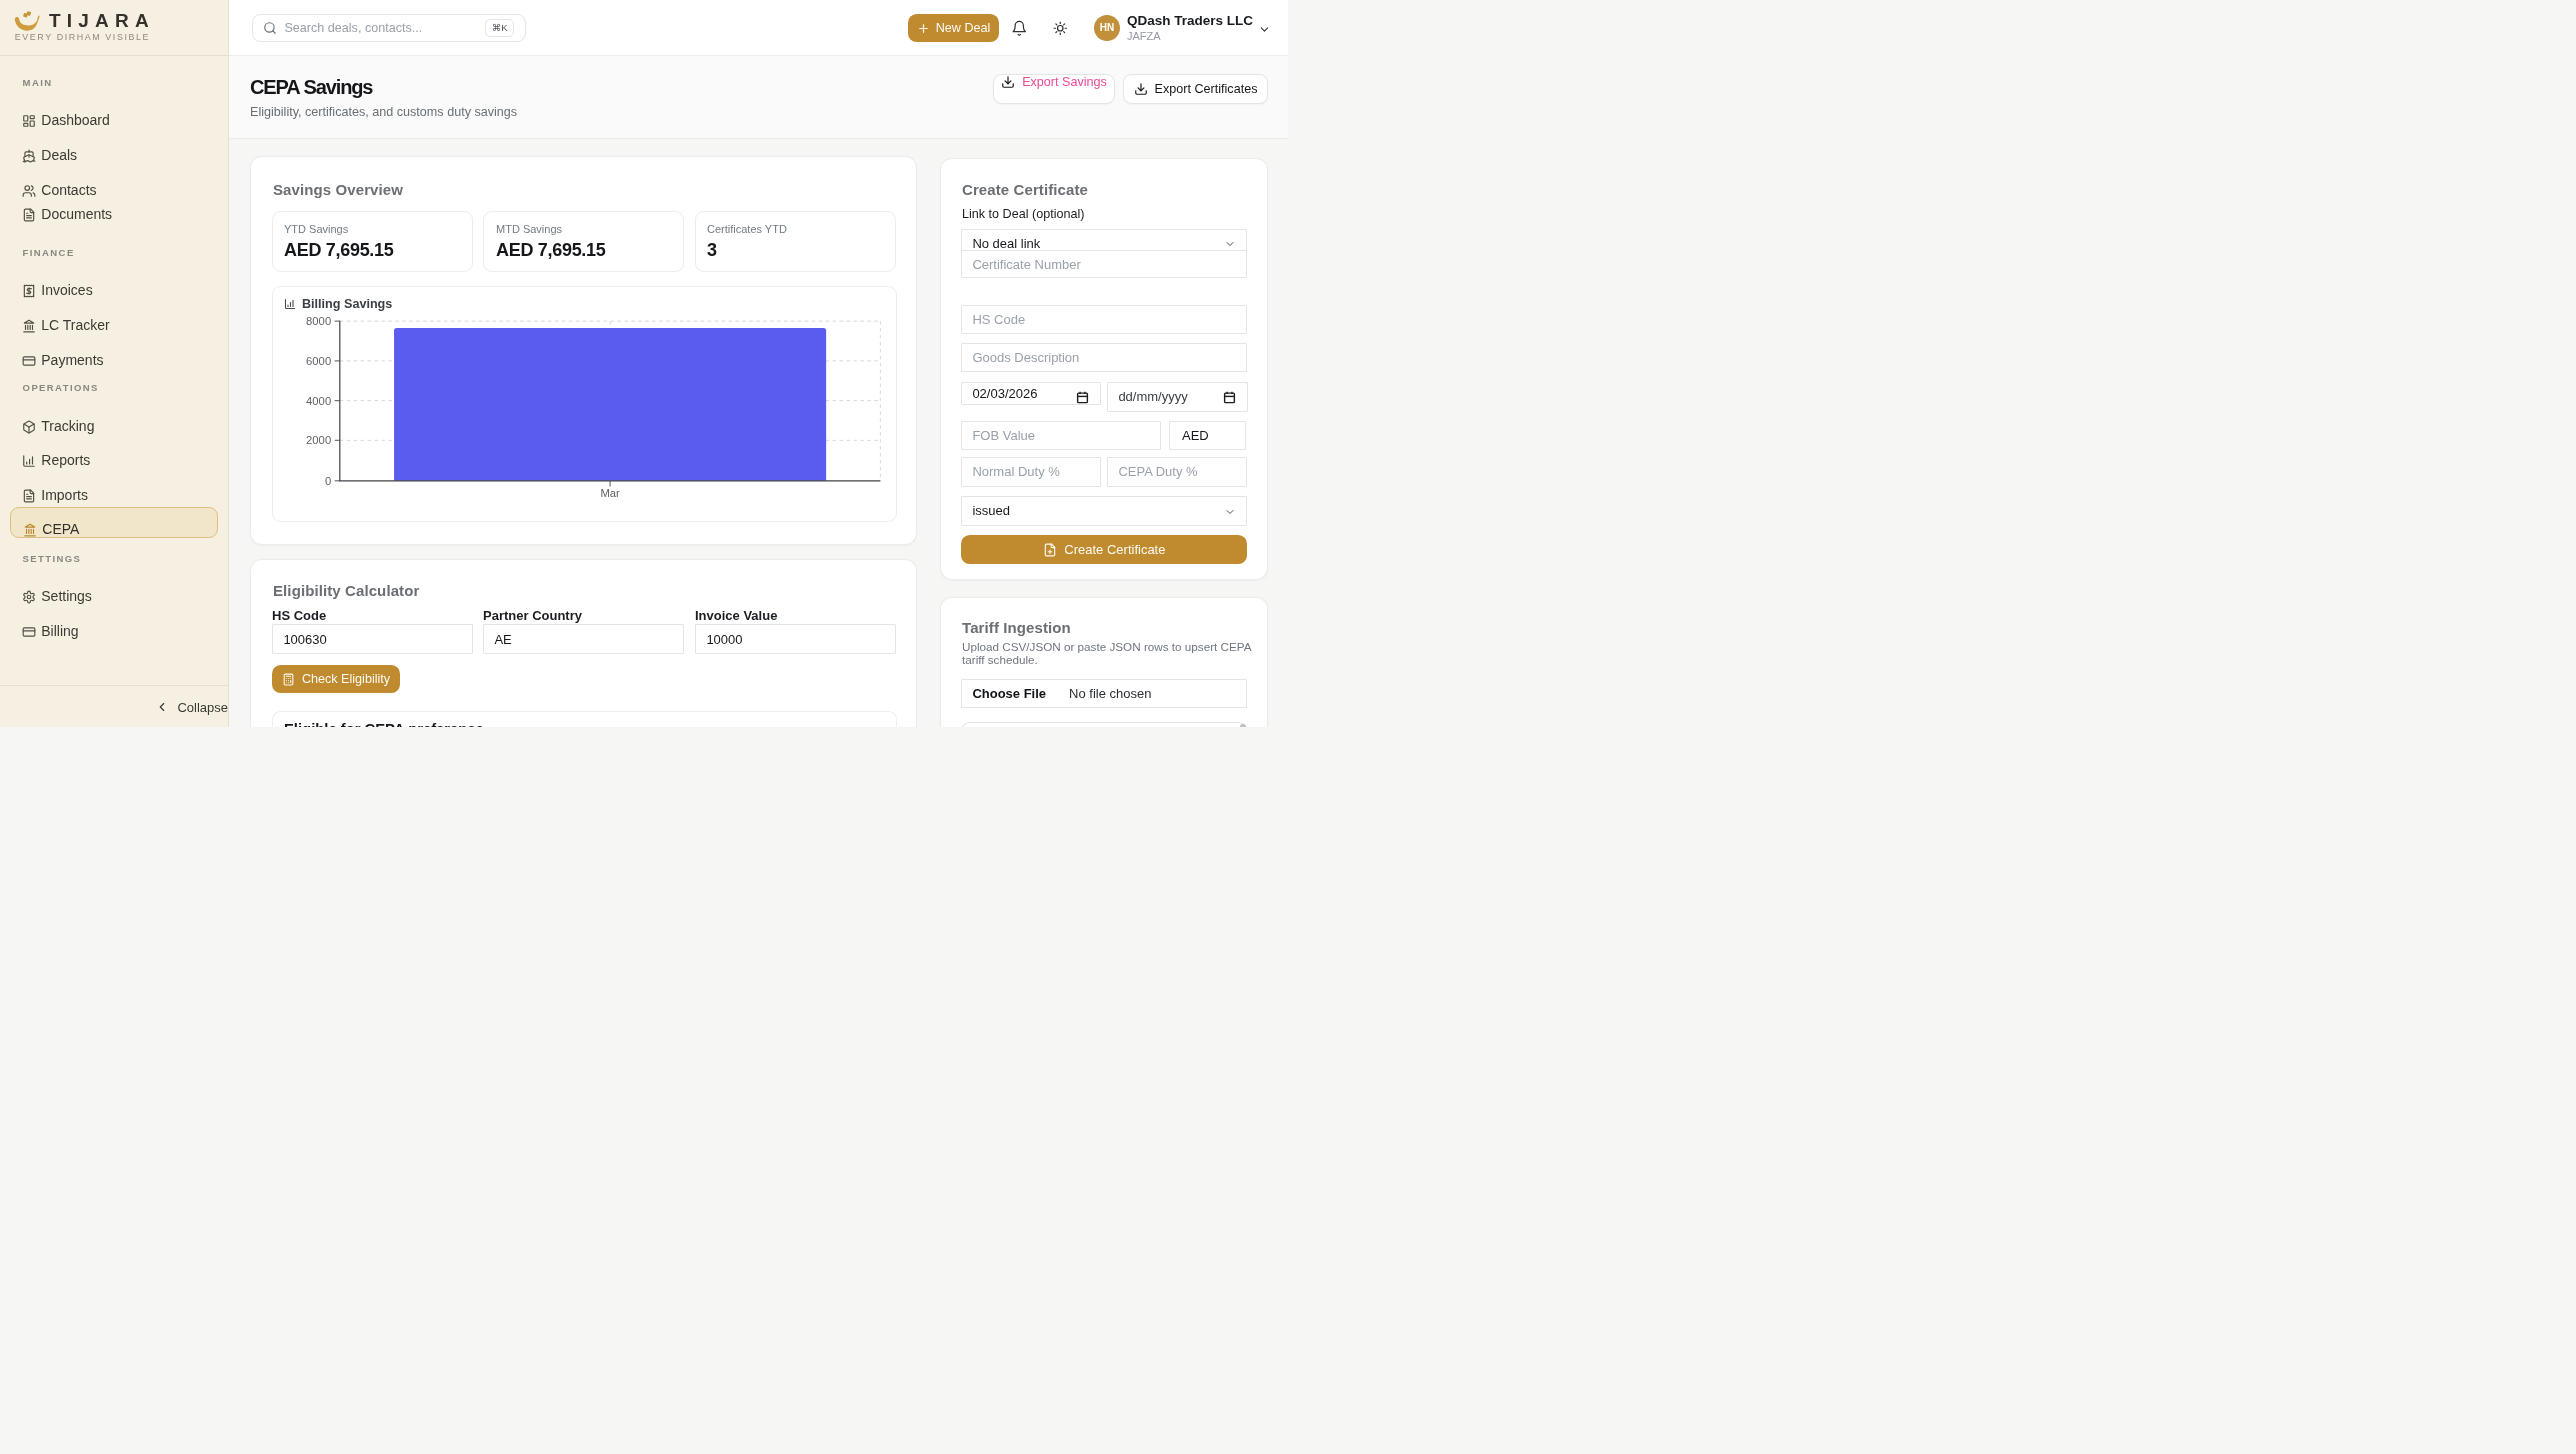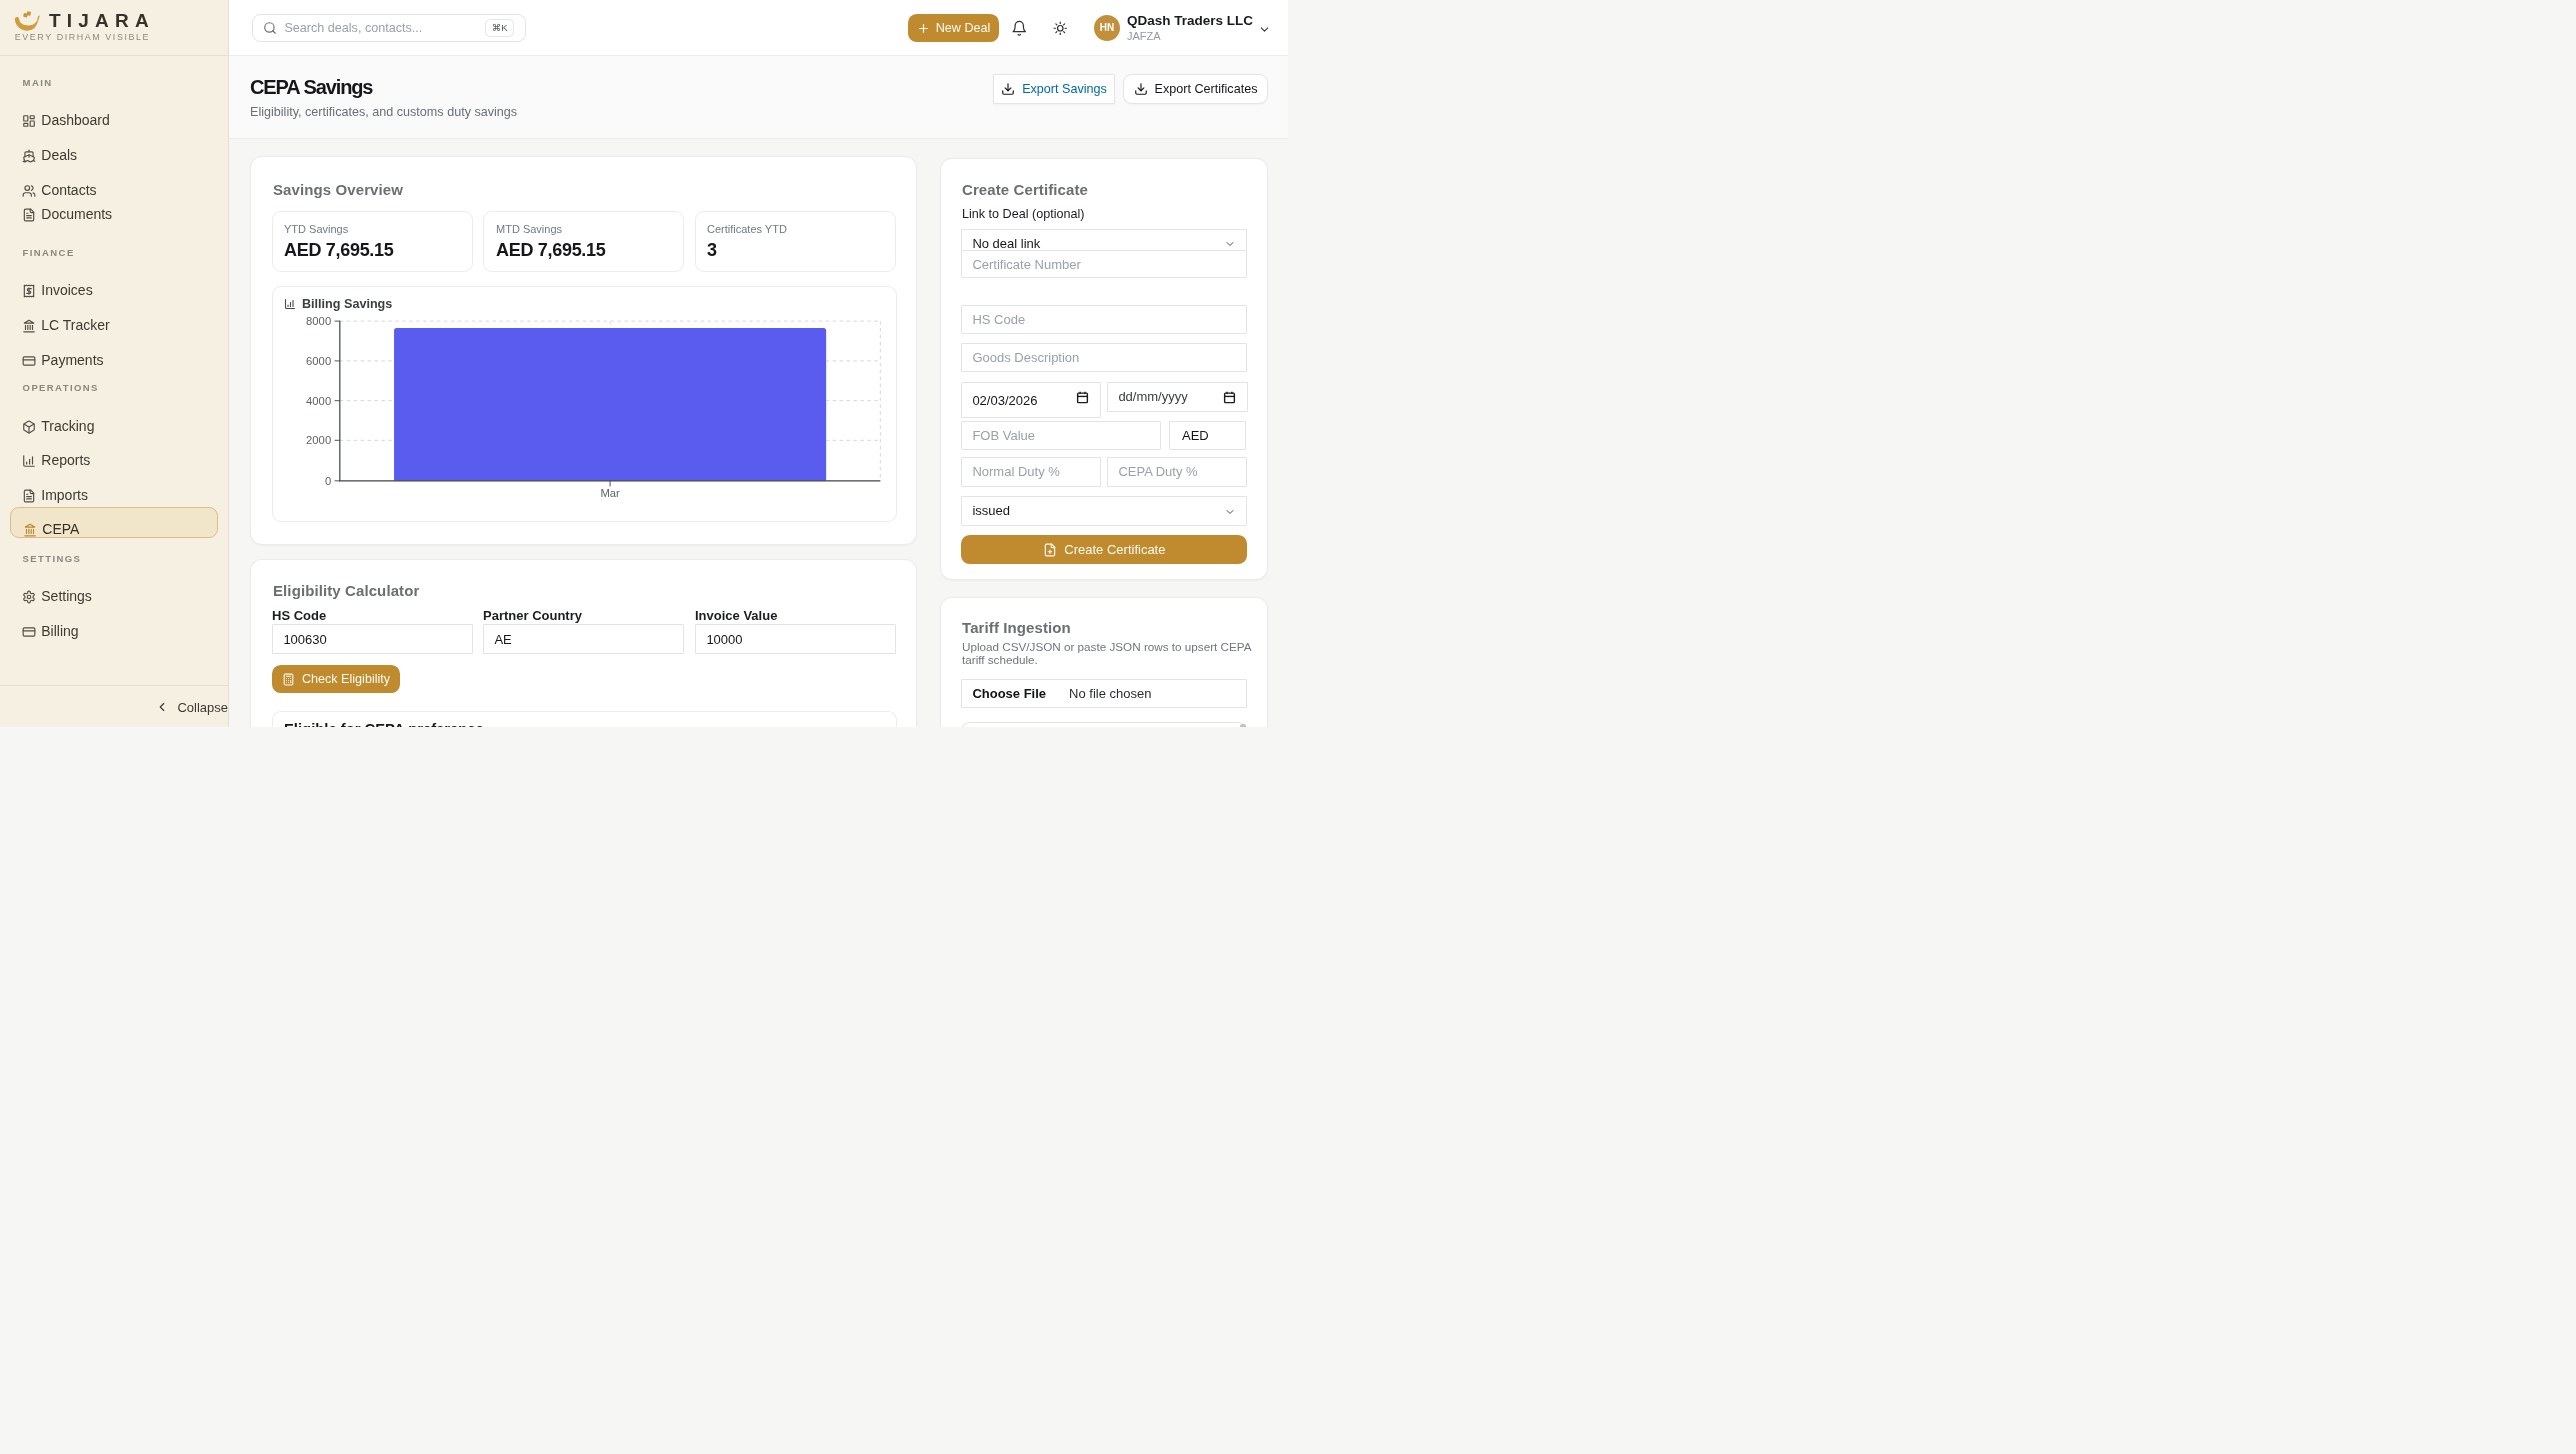--- a/index.html
+++ b/index.html
@@ -182,21 +182,21 @@
 <div class="abs" style="left:1094px;top:14.8px;width:26px;height:26px;border-radius:50%;background:#c2903b;display:flex;align-items:center;justify-content:center;color:#fff;font-size:10px;font-weight:bold">HN</div>
 <div class="abs" style="left:1127px;top:13px;font-size:13.5px;font-weight:bold;color:#191c20">QDash Traders LLC</div>
 <div class="abs" style="left:1127px;top:30px;font-size:11px;color:#949aa3">JAFZA</div>
 <svg class="abs" style="left:1258px;top:22.6px" width="13" height="13" viewBox="0 0 24 24" fill="none" stroke="#33373b" stroke-width="2" stroke-linecap="round" stroke-linejoin="round">
     <path d="m6 9 6 6 6-6"></path>
   </svg>
 
 <div class="abs" style="left:229px;top:56px;width:1059px;height:83px;background:#fafafa;border-bottom:0.9px solid #ebebeb"></div>
 <div class="abs" style="left:250px;top:76px;font-size:20px;font-weight:bold;color:#141619;letter-spacing:-1.1px">CEPA Savings</div>
 <div class="abs" style="left:250px;top:105px;font-size:12.6px;color:#697077">Eligibility, certificates, and customs duty savings</div>
-<div class="abs" style="left:993px;top:74px;width:122px;height:29.5px;background:#fff;border:0.9px solid #e5e5e5;border-radius:1px;display:flex;align-items:center;justify-content:center;font-size:12.6px;color:#0369a1;box-shadow:0 0.9px 1.7px rgba(16,24,40,.04)">
+<div class="abs" style="left:993px;top:74px;width:122px;height:29.5px;background:#fff;border:0.9px solid #e5e5e5;border-radius:9px;display:flex;align-items:flex-start;justify-content:center;font-size:12.6px;color:#ec4899;box-shadow:0 0.9px 1.7px rgba(16,24,40,.04)">
   <svg width="14" height="14" viewBox="0 0 24 24" fill="none" stroke="#14171a" stroke-width="2" stroke-linecap="round" stroke-linejoin="round" style="margin-right:7px">
       <path d="M21 15v4a2 2 0 0 1-2 2H5a2 2 0 0 1-2-2v-4"></path>
       <polyline points="7 10 12 15 17 10"></polyline>
       <line x1="12" x2="12" y1="15" y2="3"></line>
     </svg>Export Savings
 </div>
 <div class="abs" style="left:1123px;top:74px;width:145px;height:29.5px;background:#fff;border:0.9px solid #e5e5e5;border-radius:8.7px;display:flex;align-items:center;justify-content:center;font-size:12.6px;color:#14171a;box-shadow:0 0.9px 1.7px rgba(16,24,40,.04)">
   <svg width="14" height="14" viewBox="0 0 24 24" fill="none" stroke="#14171a" stroke-width="2" stroke-linecap="round" stroke-linejoin="round" style="margin-right:7px">
       <path d="M21 15v4a2 2 0 0 1-2 2H5a2 2 0 0 1-2-2v-4"></path>
       <polyline points="7 10 12 15 17 10"></polyline>
@@ -283,21 +283,21 @@
 <div class="abs cardtitle" style="left:962px;top:181px">Create Certificate</div>
 <div class="abs" style="left:962px;top:207px;font-size:12.6px;font-weight:500;color:#1a1d21">Link to Deal (optional)</div>
 <div class="inp" style="left:961px;top:229px;width:286px;height:28px">No deal link
   <svg style="position:absolute;right:10.4px;top:7.8px" width="12" height="12" viewBox="0 0 24 24" fill="none" stroke="#494d52" stroke-width="2" stroke-linecap="round" stroke-linejoin="round">
       <path d="m6 9 6 6 6-6"></path>
     </svg>
 </div>
 <div class="inp ph" style="left:961px;top:250px;width:286px;height:28px">Certificate Number</div>
 <div class="inp ph" style="left:961px;top:305px;width:286px;height:29px">HS Code</div>
 <div class="inp ph" style="left:961px;top:343px;width:286px;height:29px">Goods Description</div>
-<div class="inp" style="left:961px;top:382px;width:140px;height:36px">02/03/2026
+<div class="inp" style="left:961px;top:382px;width:140px;height:23px">02/03/2026
   <svg style="position:absolute;right:11.3px;top:7.8px" width="13" height="13" viewBox="0 0 24 24" fill="none" stroke="#1c1e21" stroke-width="2.6" stroke-linejoin="round">
       <path d="M7.5 1.5v4"></path>
       <path d="M16.5 1.5v4"></path>
       <rect width="18" height="17.5" x="3" y="4" rx="1.5"></rect>
       <path d="M3 10h18"></path>
     </svg>
 </div>
 <div class="inp" style="left:1107px;top:382px;width:141px;height:29.5px;color:#3a3e43">dd/mm/yyyy
   <svg style="position:absolute;right:11.3px;top:7.8px" width="13" height="13" viewBox="0 0 24 24" fill="none" stroke="#1c1e21" stroke-width="2.6" stroke-linejoin="round">
       <path d="M7.5 1.5v4"></path>

